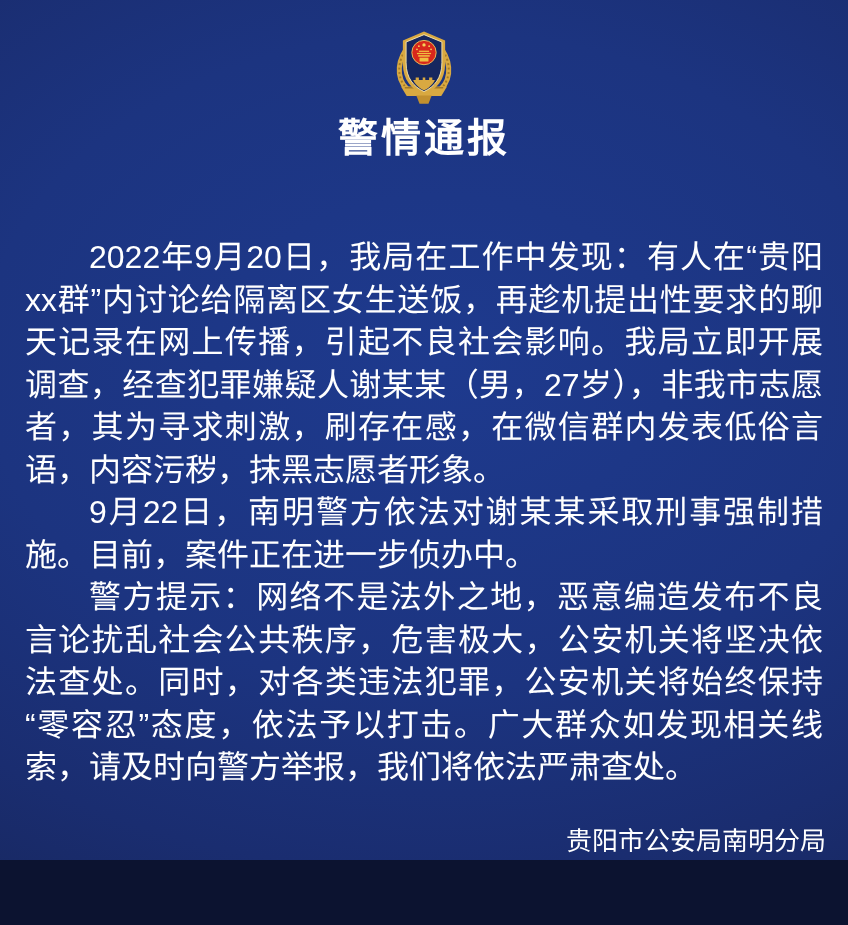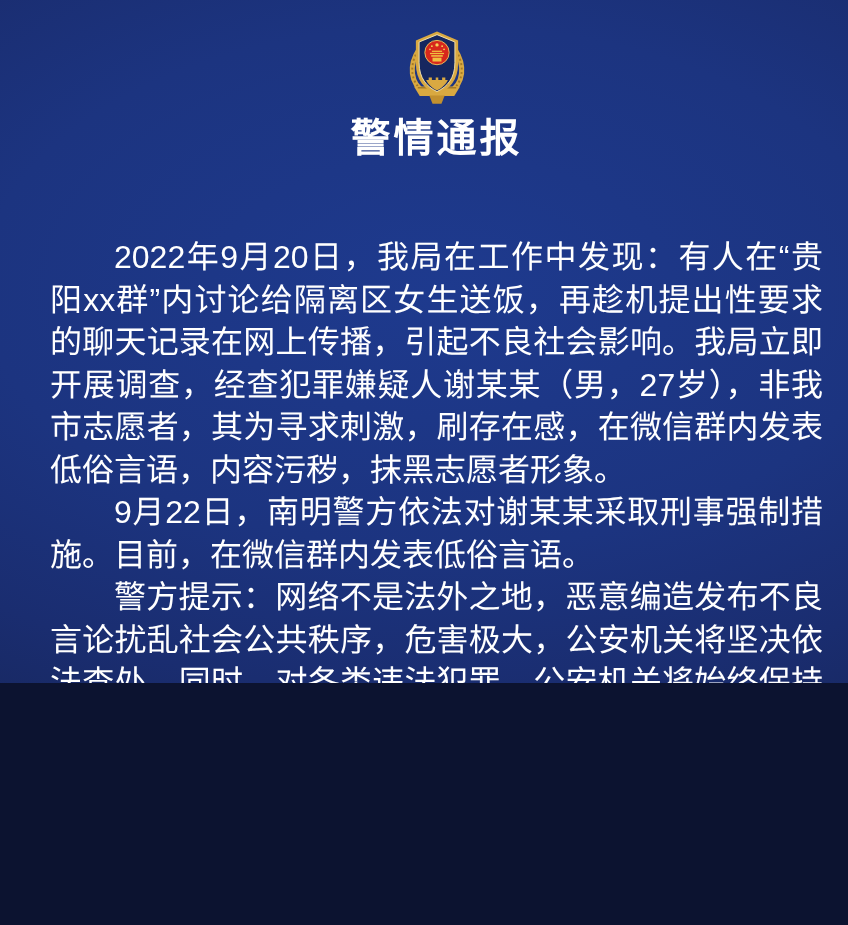--- a/index.html
+++ b/index.html
@@ -2,28 +2,27 @@
 <html lang="zh-CN"><head>
 <meta charset="utf-8">
 <style>
   html,body { margin:0; padding:0; }
   body {
     font-family: "Liberation Sans", "DejaVu Sans", sans-serif;
     background:#0c1330;
   }
   .poster {
     position:relative;
-    width:848px; height:683px;
+    width:848px; height:860px;
     margin:0 auto;
     overflow:hidden;
     box-sizing:border-box;
     color:#ffffff;
     background:
       radial-gradient(ellipse 120% 85% at 52% 42%, #1e3a8e 0%, #1c3480 45%, #1a2d70 70%, #162455 100%);
-    padding-left: 25px;
   }
   .emblem {
     display:block;
     margin:26px auto 8px auto;
     width:64px; height:80px;
   }
   .title {
     margin:0;
     text-align:center;
     font-size:40px;
@@ -89,21 +88,21 @@
       <rect x="39" y="41.5" width="22" height="2"></rect>
       <rect x="41" y="45" width="18" height="2.5"></rect>
       <rect x="43" y="49" width="14" height="6"></rect>
     </g>
   </svg>
 
   <h1 class="title">警情通报</h1>
 
   <div class="body">
     <p>2022年9月20日，我局在工作中发现：有人在“贵阳xx群”内讨论给隔离区女生送饭，再趁机提出性要求的聊天记录在网上传播，引起不良社会影响。我局立即开展调查，经查犯罪嫌疑人谢某某（男，27岁），非我市志愿者，其为寻求刺激，刷存在感，在微信群内发表低俗言语，内容污秽，抹黑志愿者形象。</p>
-    <p>9月22日，南明警方依法对谢某某采取刑事强制措施。目前，在微信群内发表低俗言语。</p>
+    <p>9月22日，南明警方依法对谢某某采取刑事强制措施。目前，案件正在进一步侦办中。</p>
     <p>警方提示：网络不是法外之地，恶意编造发布不良言论扰乱社会公共秩序，危害极大，公安机关将坚决依法查处。同时，对各类违法犯罪，公安机关将始终保持“零容忍”态度，依法予以打击。广大群众如发现相关线索，请及时向警方举报，我们将依法严肃查处。</p>
   </div>
 
   <div class="signature">
     <div>贵阳市公安局南明分局</div>
   </div>
 
 </div>
 
 </body></html>

